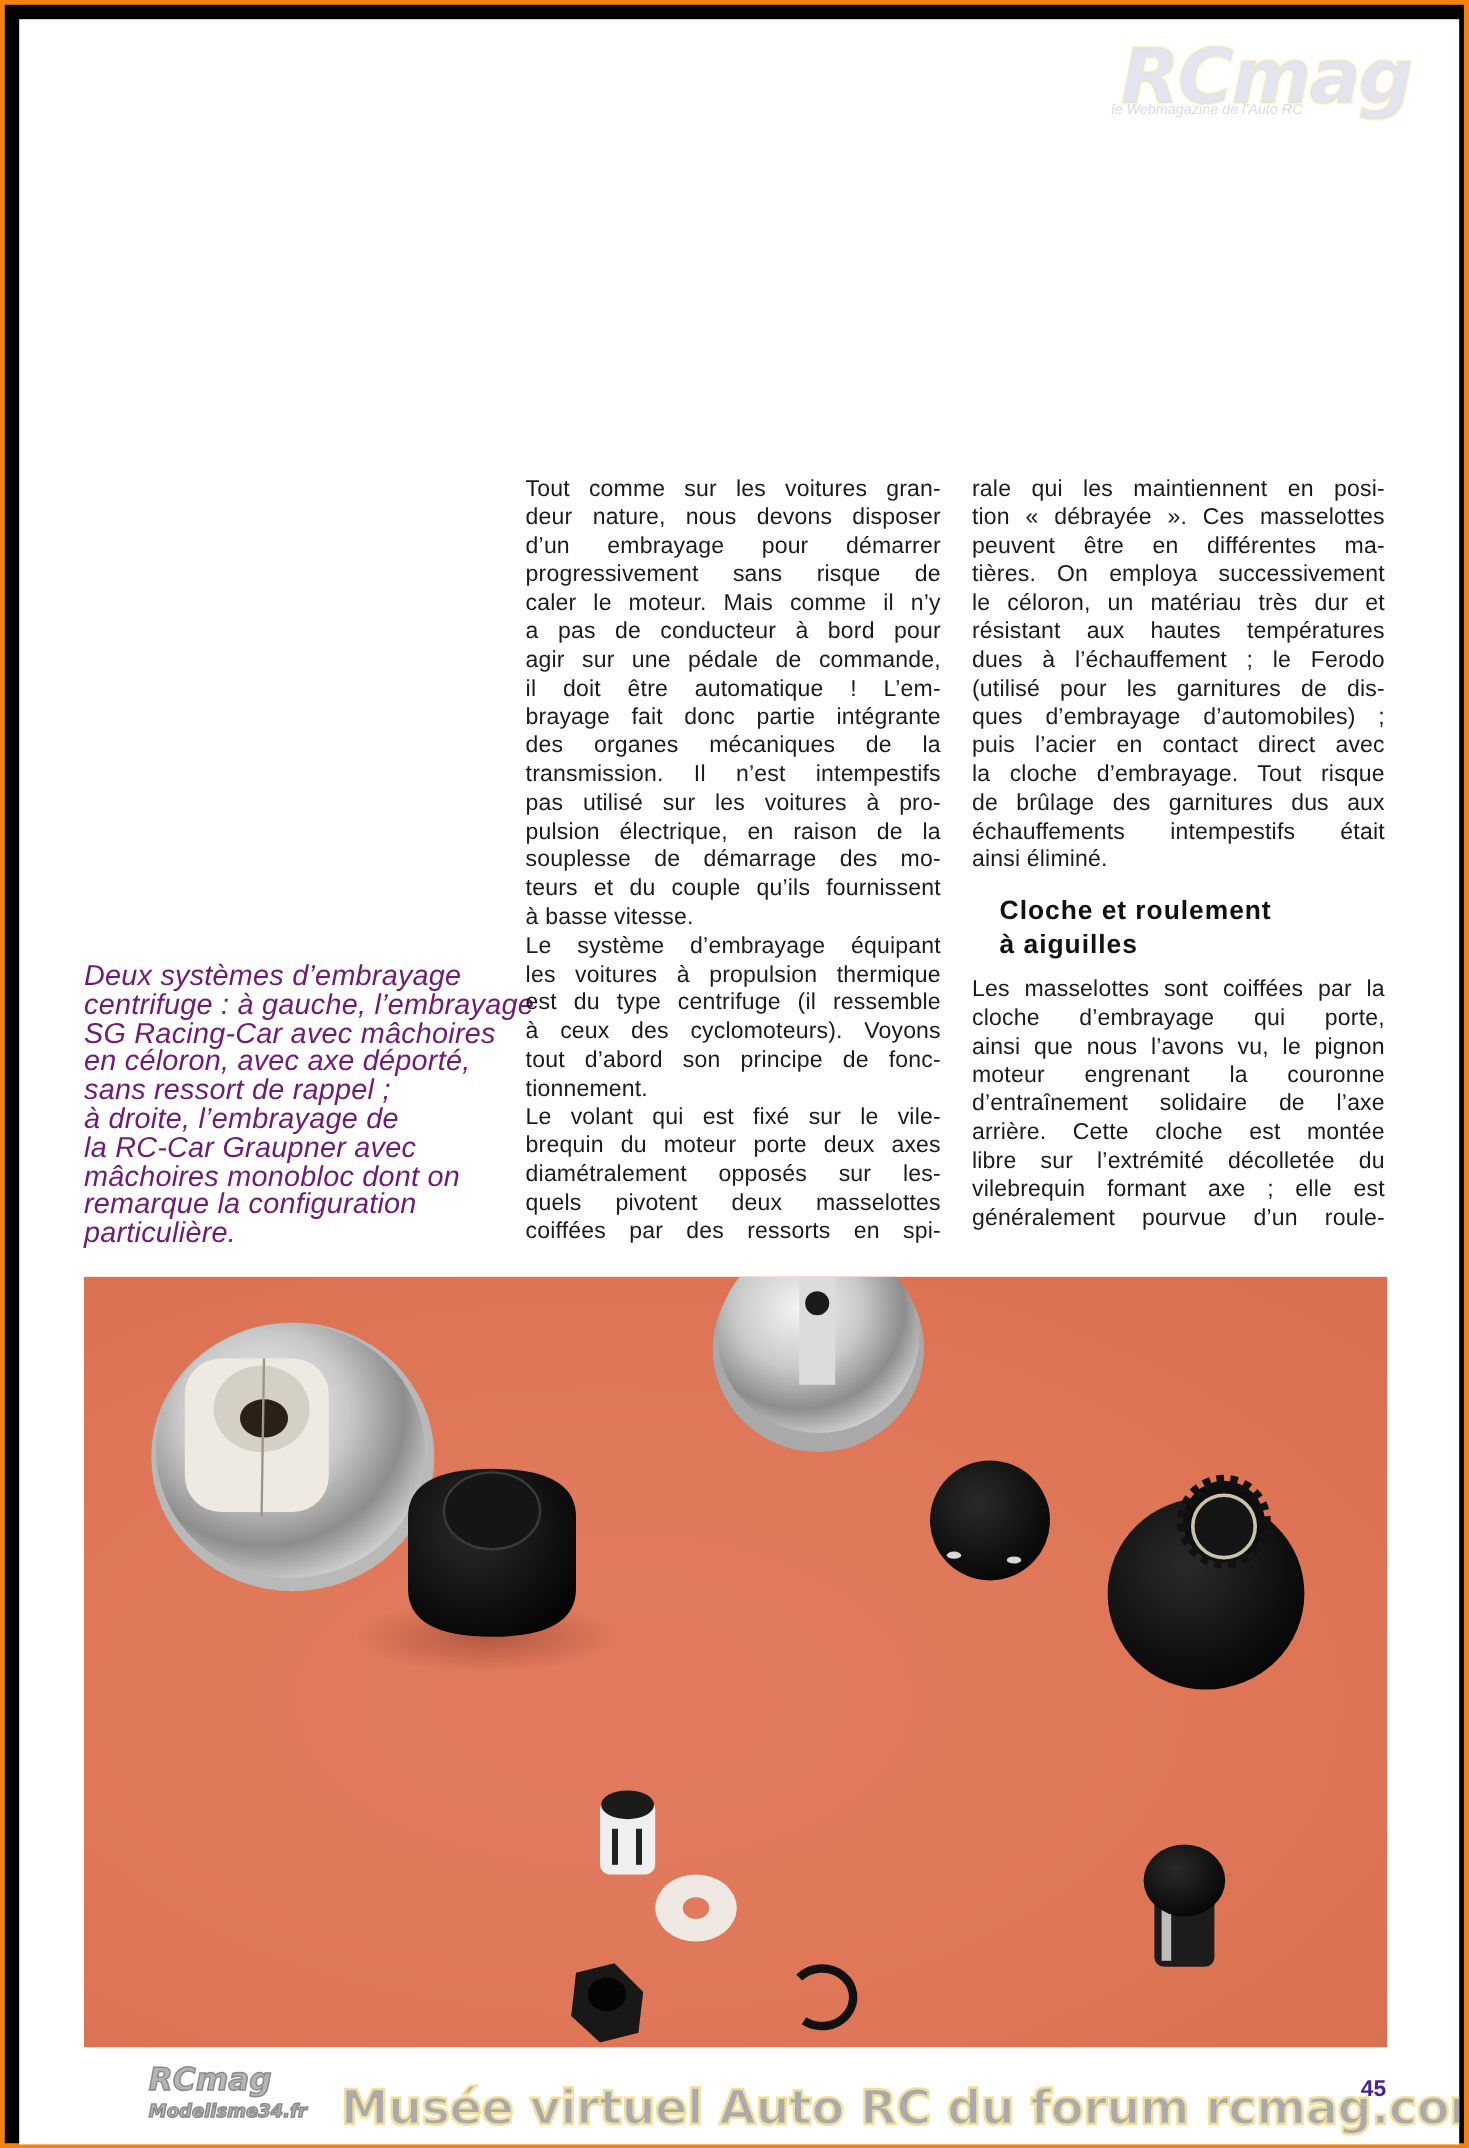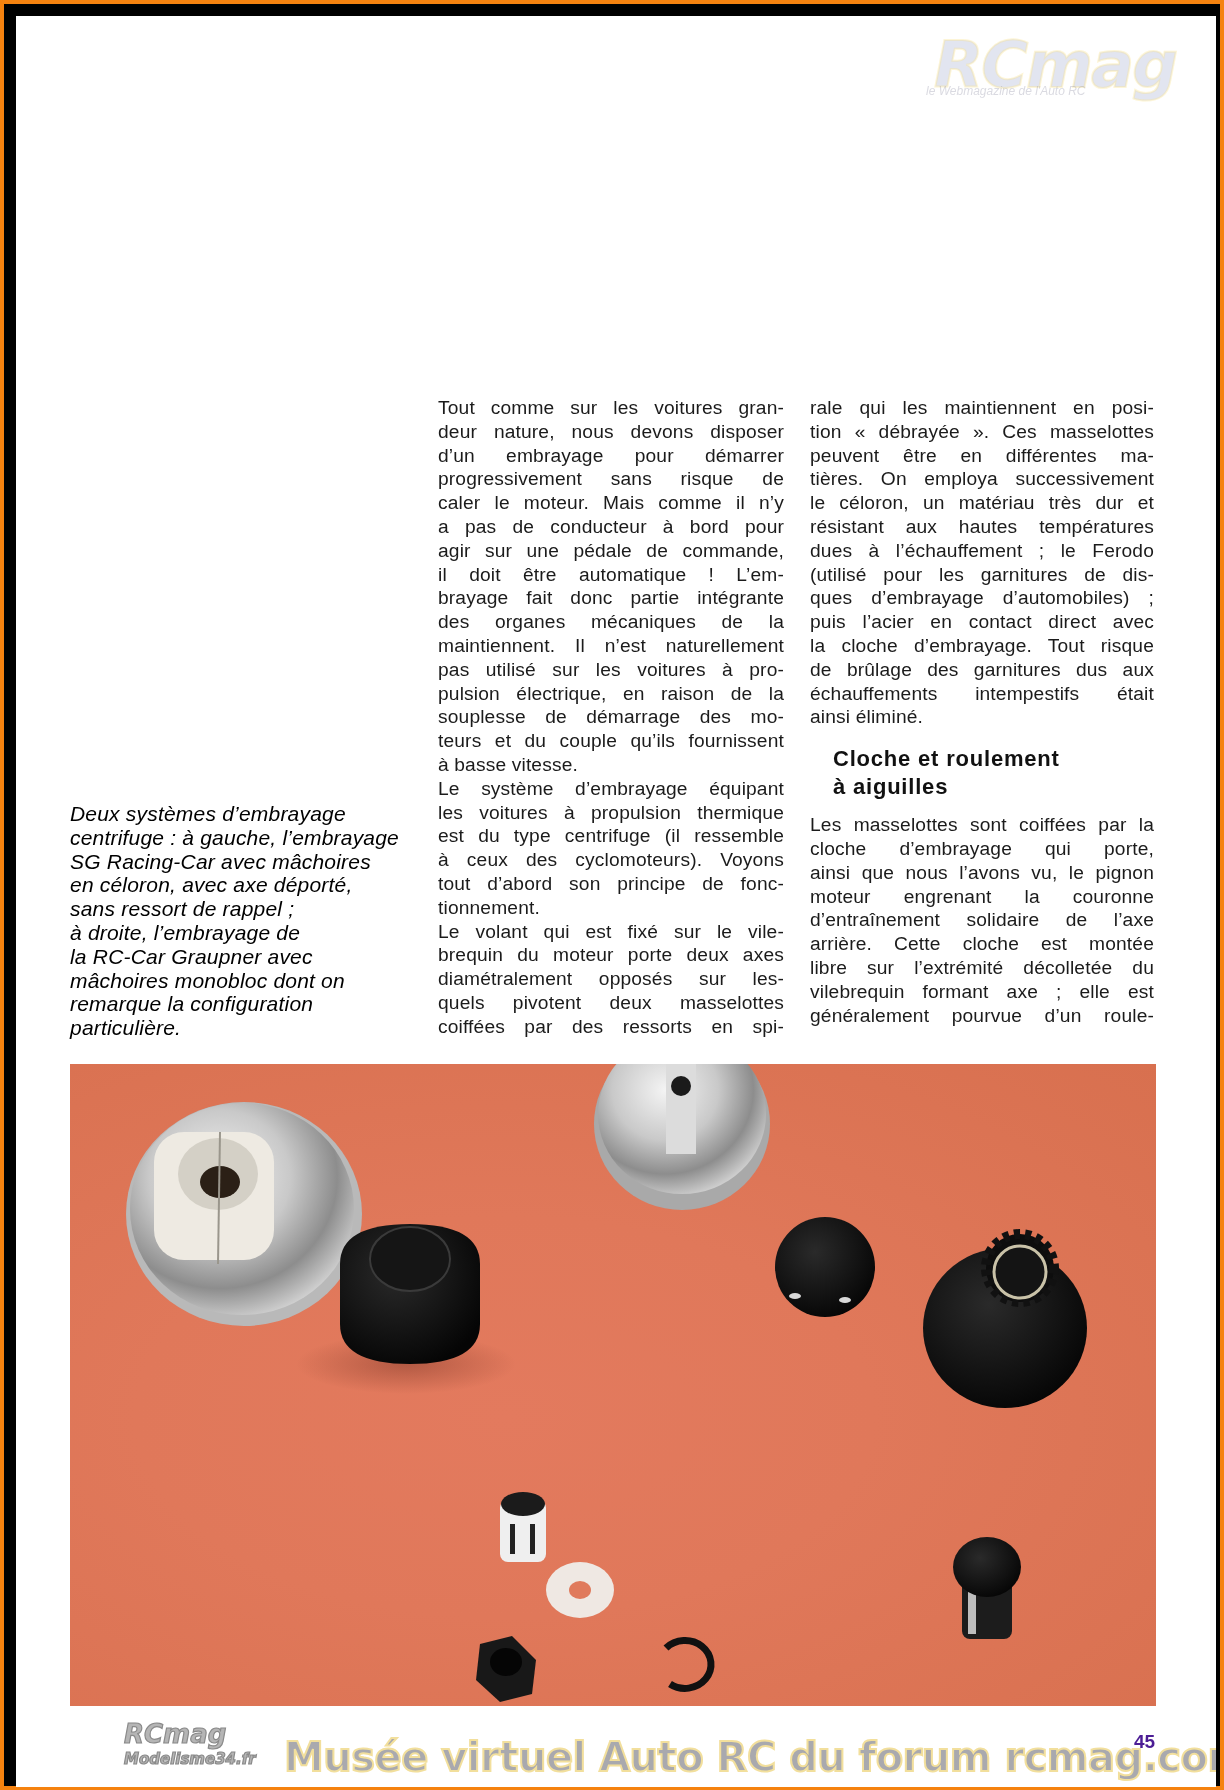--- a/index.html
+++ b/index.html
@@ -37,21 +37,21 @@
   .col1 { left: 422px; top: 380px; width: 346px; }
   .col2 { left: 794px; top: 380px; width: 344px; }
   .line { display: block; text-align: justify; text-align-last: justify; white-space: nowrap; }
   .line.l { text-align-last: left; }
   .heading {
     font-weight: bold; font-size: 22px; line-height: 28px; letter-spacing: 0.8px;
     margin-top: 16px; margin-bottom: 12px; color: #111; margin-left: 23px;
   }
   .caption {
     position: absolute; left: 54px; top: 786px; width: 350px;
-    font-style: italic; font-size: 21px; line-height: 23.8px; color: #000000;
+    font-style: italic; font-size: 24px; line-height: 23.8px; color: #701a75;
     letter-spacing: 0.2px;
   }
   .caption span { display: block; white-space: nowrap; }
   .photo {
     position: absolute; left: 54px; top: 1048px; width: 1086px; height: 642px;
     background: radial-gradient(ellipse at 40% 55%, #e37a5e 0%, #e0785a 40%, #d8704f 100%);
     overflow: hidden;
   }
   .footer-wm {
     position: absolute; left: 268px; top: 1718px; font-size: 40px; font-weight: bold;
@@ -96,21 +96,21 @@
         <span class="line">Tout comme sur les voitures gran-</span>
         <span class="line">deur nature, nous devons disposer</span>
         <span class="line">d’un embrayage pour démarrer</span>
         <span class="line">progressivement sans risque de</span>
         <span class="line">caler le moteur. Mais comme il n’y</span>
         <span class="line">a pas de conducteur à bord pour</span>
         <span class="line">agir sur une pédale de commande,</span>
         <span class="line">il doit être automatique ! L’em-</span>
         <span class="line">brayage fait donc partie intégrante</span>
         <span class="line">des organes mécaniques de la</span>
-        <span class="line">maintiennent. Il n’est naturellement</span>
+        <span class="line">transmission. Il n’est intempestifs</span>
         <span class="line">pas utilisé sur les voitures à pro-</span>
         <span class="line">pulsion électrique, en raison de la</span>
         <span class="line">souplesse de démarrage des mo-</span>
         <span class="line">teurs et du couple qu’ils fournissent</span>
         <span class="line l">à basse vitesse.</span>
         <span class="line">Le système d’embrayage équipant</span>
         <span class="line">les voitures à propulsion thermique</span>
         <span class="line">est du type centrifuge (il ressemble</span>
         <span class="line">à ceux des cyclomoteurs). Voyons</span>
         <span class="line">tout d’abord son principe de fonc-</span>

